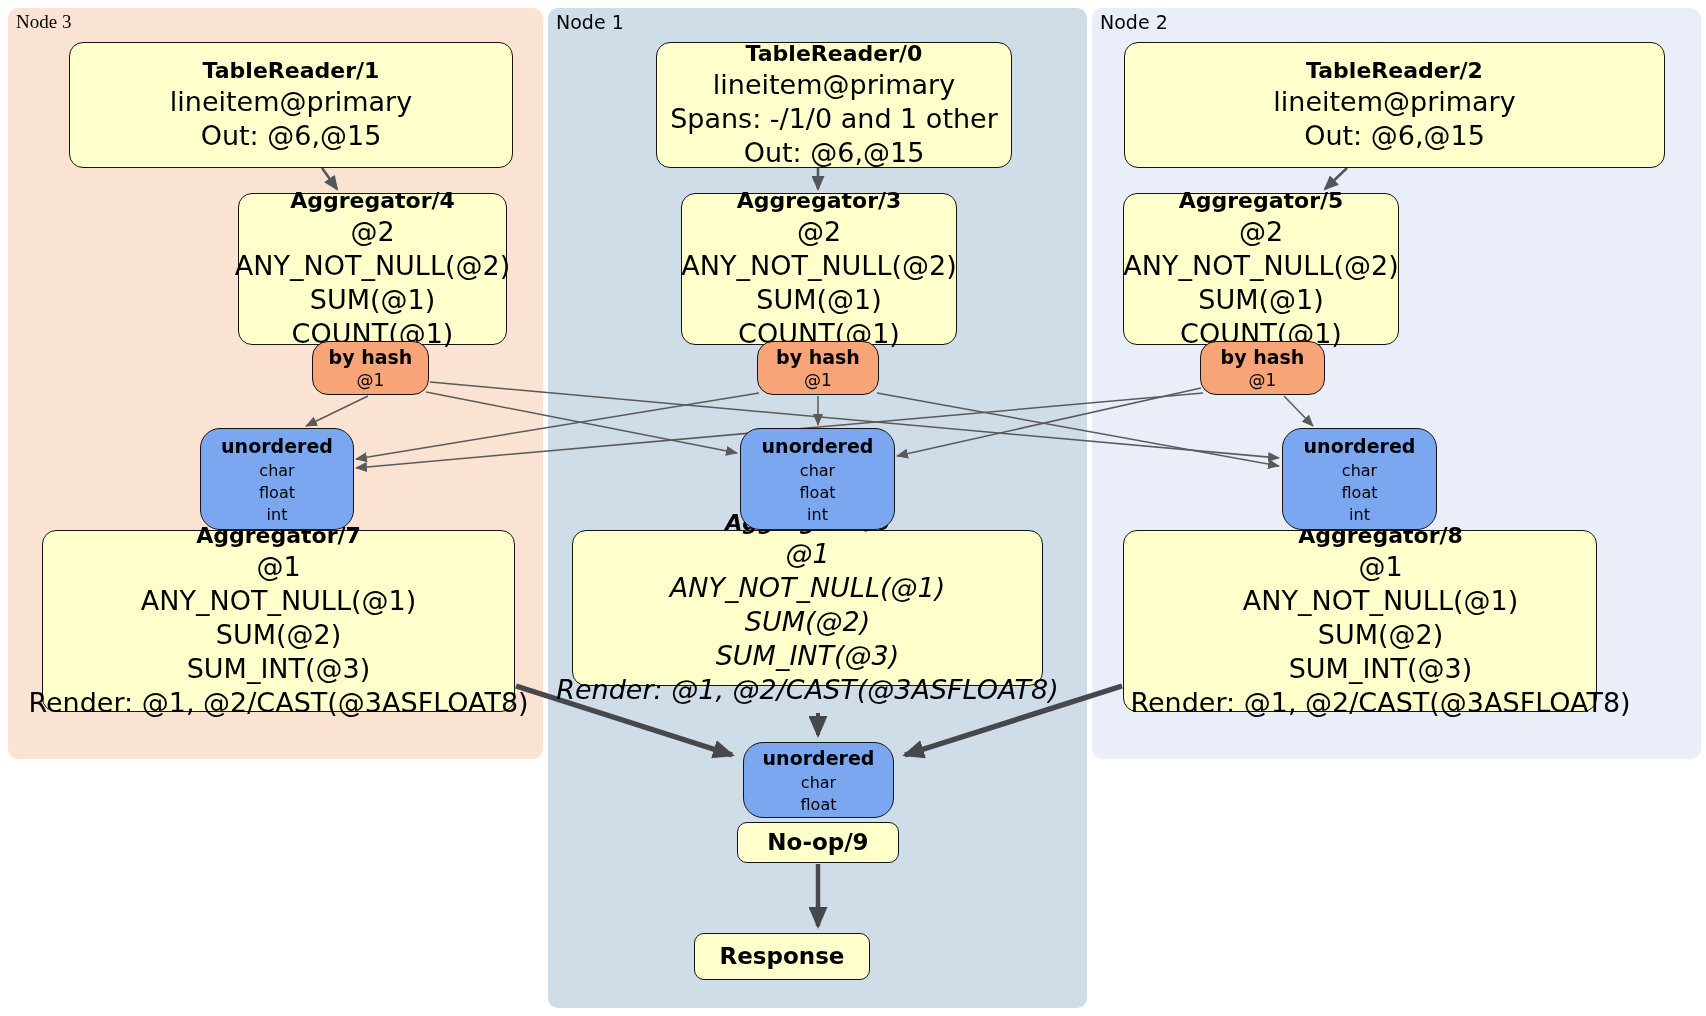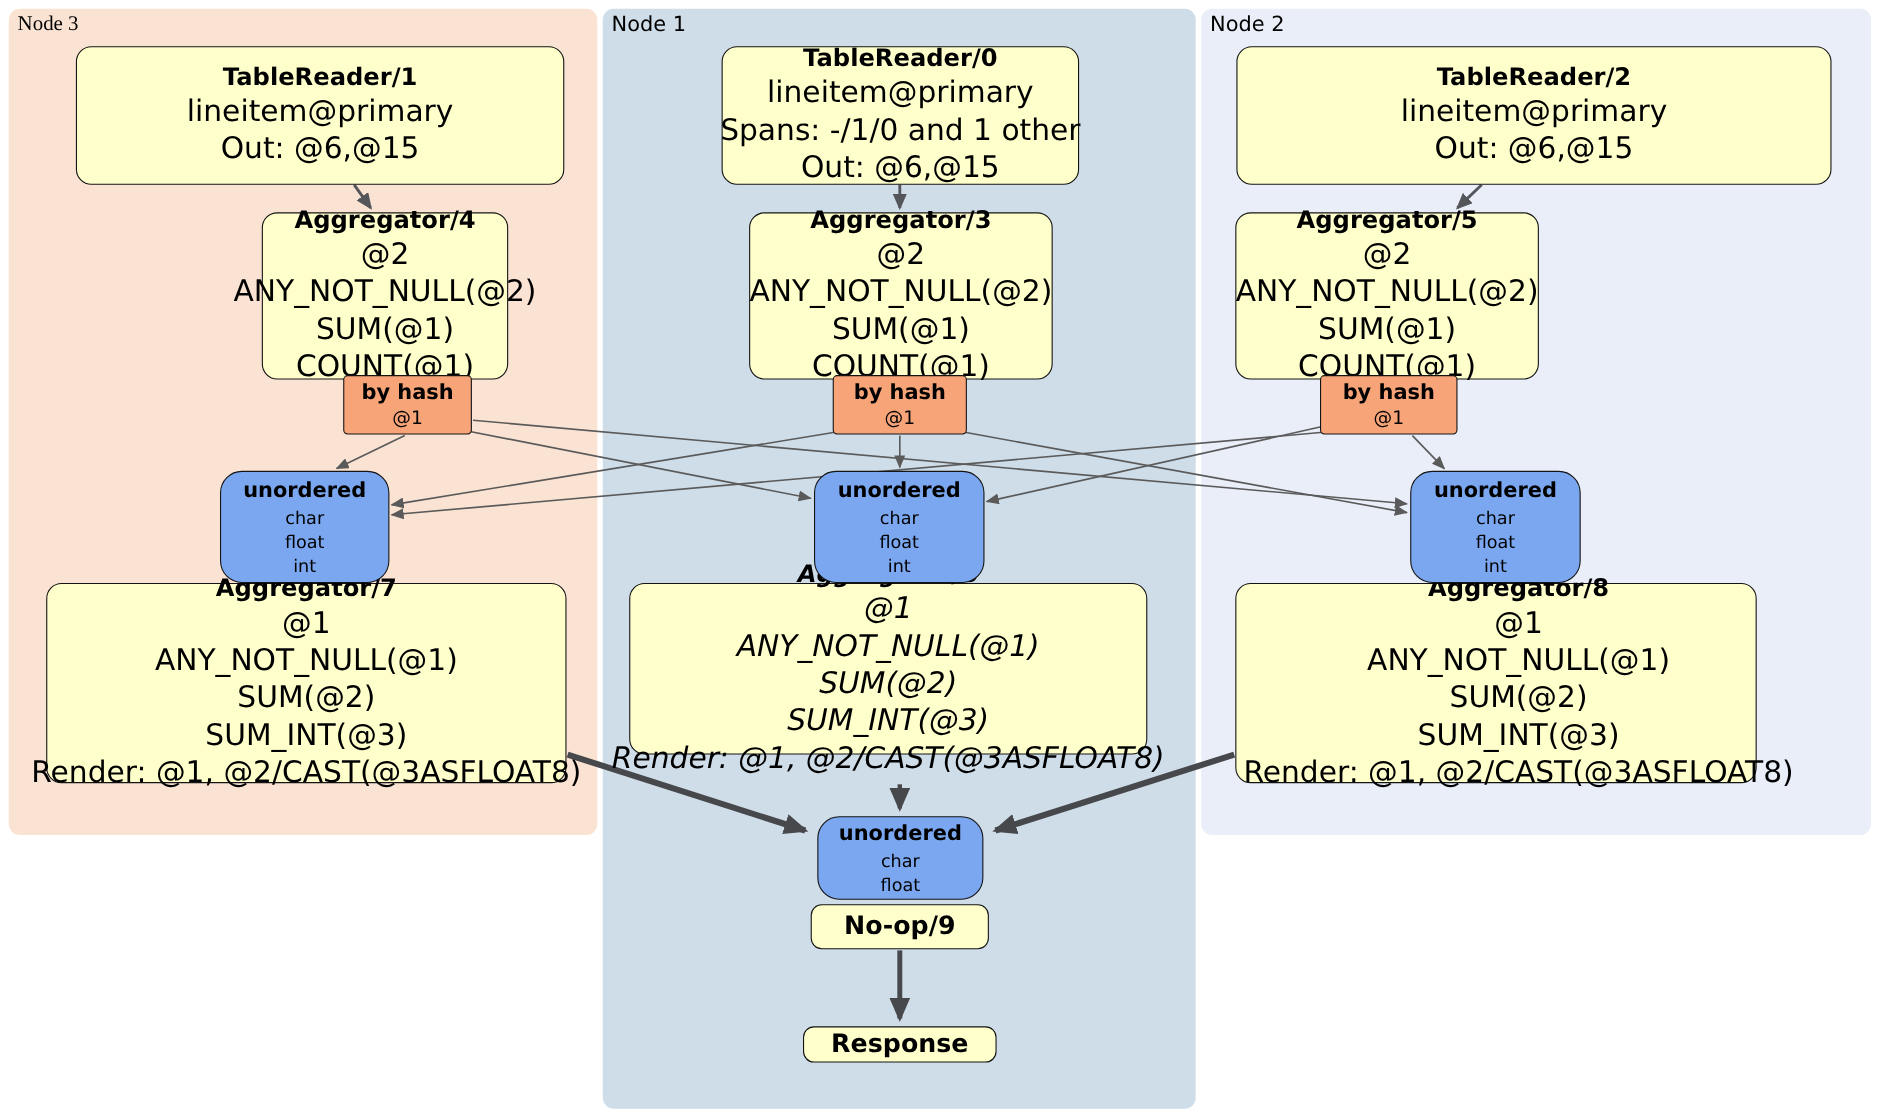--- a/index.html
+++ b/index.html
@@ -19,46 +19,46 @@
   .edges{position:absolute;left:0;top:0;width:1706px;height:1016px;}
   .box{
     position:absolute;box-sizing:border-box;
     border:1.7px solid #141414;
     display:flex;flex-direction:column;justify-content:center;align-items:center;
     text-align:center;white-space:nowrap;
   }
   .proc{background:var(--processor-fill,#ffffcc);border-radius:14px;}
   .proc .title{font-size:22px;font-weight:bold;line-height:1.3;}
   .proc .line{font-size:27px;line-height:1.26;}
-  .hash{background:var(--hash-router-fill,#f7a478);border-radius:4px;z-index:3;}
+  .hash{background:var(--hash-router-fill,#f7a478);border-radius:16px;z-index:3;}
   .hash .title{font-size:19px;font-weight:bold;line-height:1.25;}
   .hash .line{font-size:17px;line-height:1.2;}
   .stream{background:var(--stream-fill,#7aa7f0);border-radius:20px;z-index:3;}
   .stream .title{font-size:19px;font-weight:bold;line-height:1.45;}
   .stream .line{font-size:16px;line-height:1.35;}
   .small-proc .title{font-size:23px;font-weight:bold;}
   
   .tr1{left:69px;top:42px;width:444px;height:126px;}
-  .tr0{left:656px;top:42px;width:325px;height:126px;}
+  .tr0{left:656px;top:42px;width:356px;height:126px;}
   .tr2{left:1124px;top:42px;width:541px;height:126px;}
-  .agg4{left:238px;top:193px;width:224px;height:152px;}
+  .agg4{left:238px;top:193px;width:269px;height:152px;}
   .agg3{left:681px;top:193px;width:276px;height:152px;}
   .agg5{left:1123px;top:193px;width:276px;height:152px;}
   .hash3{left:312px;top:341px;width:117px;height:54px;}
   .hash1{left:757px;top:341px;width:122px;height:54px;}
   .hash2{left:1200px;top:341px;width:125px;height:54px;}
   .un3{left:200px;top:428px;width:154px;height:102px;}
   .un1{left:740px;top:428px;width:155px;height:102px;}
   .un2{left:1282px;top:428px;width:155px;height:102px;}
   .agg7{left:42px;top:530px;width:473px;height:182px;}
   .agg6{left:572px;top:530px;width:471px;height:156px;font-style:italic;}
   .agg8{left:1123px;top:530px;width:474px;height:182px;padding-left:41px;}
   .unf{left:743px;top:742px;width:151px;height:76px;}
   .noop{left:737px;top:822px;width:162px;height:41px;border-radius:10px;}
-  .resp{left:730px;top:933px;width:176px;height:33px;border-radius:10px;}
+  .resp{left:694px;top:933px;width:176px;height:47px;border-radius:10px;}
 </style>
 </head>
 <body>
 
 <div class="canvas">
 
   <div class="region node3"></div>
   <div class="region node1"></div>
   <div class="region node2"></div>
 

